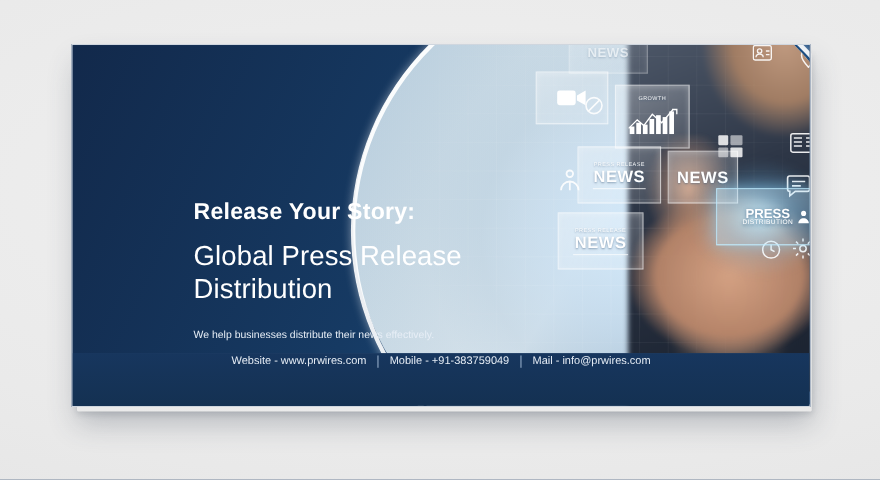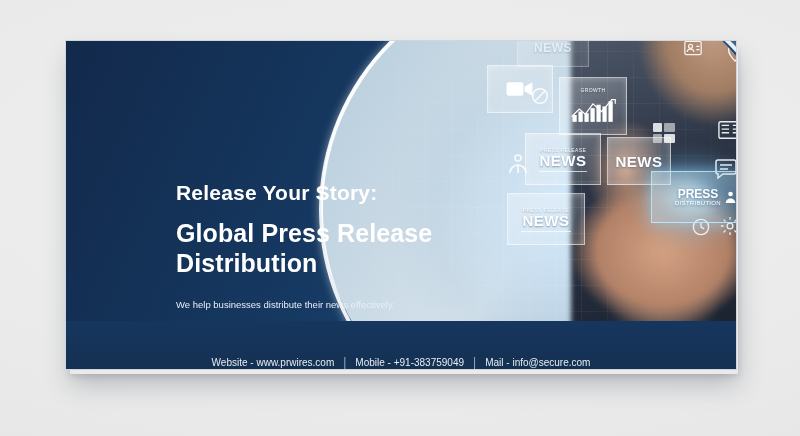--- a/index.html
+++ b/index.html
@@ -132,36 +132,36 @@
   .press-card .pt{font-size:12px;font-weight:bold;line-height:1.05;text-align:center;margin-left:16px;}
   .press-card .pt small{display:block;font-size:6px;font-weight:normal;letter-spacing:.3px;}
 
   
   .eyebrow{
     position:absolute;left:110px;top:140px;width:300px;
     color:#fff;font-size:21px;font-weight:600;letter-spacing:.2px;
   }
   .headline{
     position:absolute;left:110px;top:178px;width:290px;
-    color:#fff;font-size:25px;font-weight:bold;line-height:1.18;letter-spacing:.1px;
+    color:#fff;font-size:25px;font-weight:normal;line-height:1.18;letter-spacing:.1px;
   }
   .subtitle{
     position:absolute;left:110px;top:256px;width:300px;
     color:#e7eef6;font-size:9.5px;line-height:1.62;
   }
 
   
   .divider{
     position:absolute;left:0;right:0;top:280px;height:1px;
     background:linear-gradient(90deg,rgba(255,255,255,.04),rgba(190,215,240,.38),rgba(255,255,255,.05));
   }
   .footer{
     position:absolute;left:0;right:0;bottom:0;height:48px;
     background:linear-gradient(180deg,#17365e 0%,#143152 100%);
-    display:flex;align-items:flex-end;justify-content:center;
+    display:flex;align-items:flex-start;justify-content:center;
   }
   .footer-inner{display:flex;align-items:center;gap:9px;color:#e6edf5;font-size:10px;}
   .sep{color:#8fa8c4;font-size:12px;}
 </style>
 </head>
 <body>
 
 <div class="page">
 
   <div class="banner-shadow"></div>
@@ -316,18 +316,18 @@
     </div>
 
     <div class="divider"></div>
 
     <div class="footer">
       <div class="footer-inner">
         <span>Website - www.prwires.com</span>
         <span class="sep">|</span>
         <span>Mobile - +91-383759049</span>
         <span class="sep">|</span>
-        <span>Mail - info@secure.com</span>
+        <span>Mail - info@prwires.com</span>
       </div>
     </div>
 
   </div>
 </div>
 
 </body></html>

